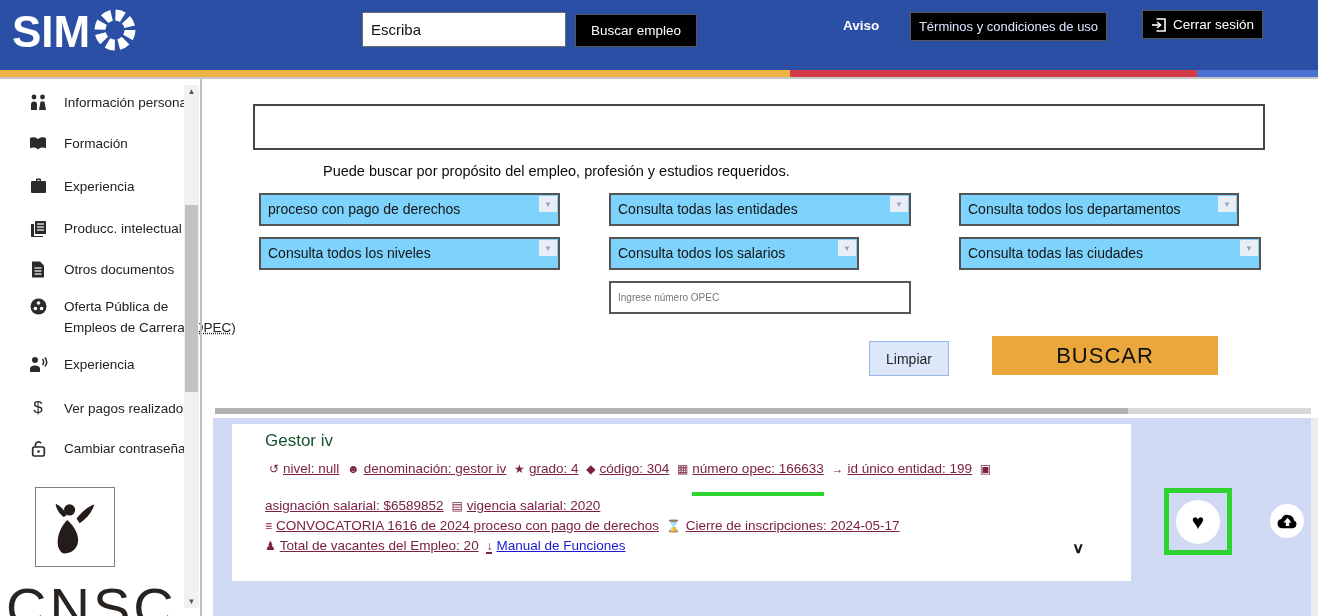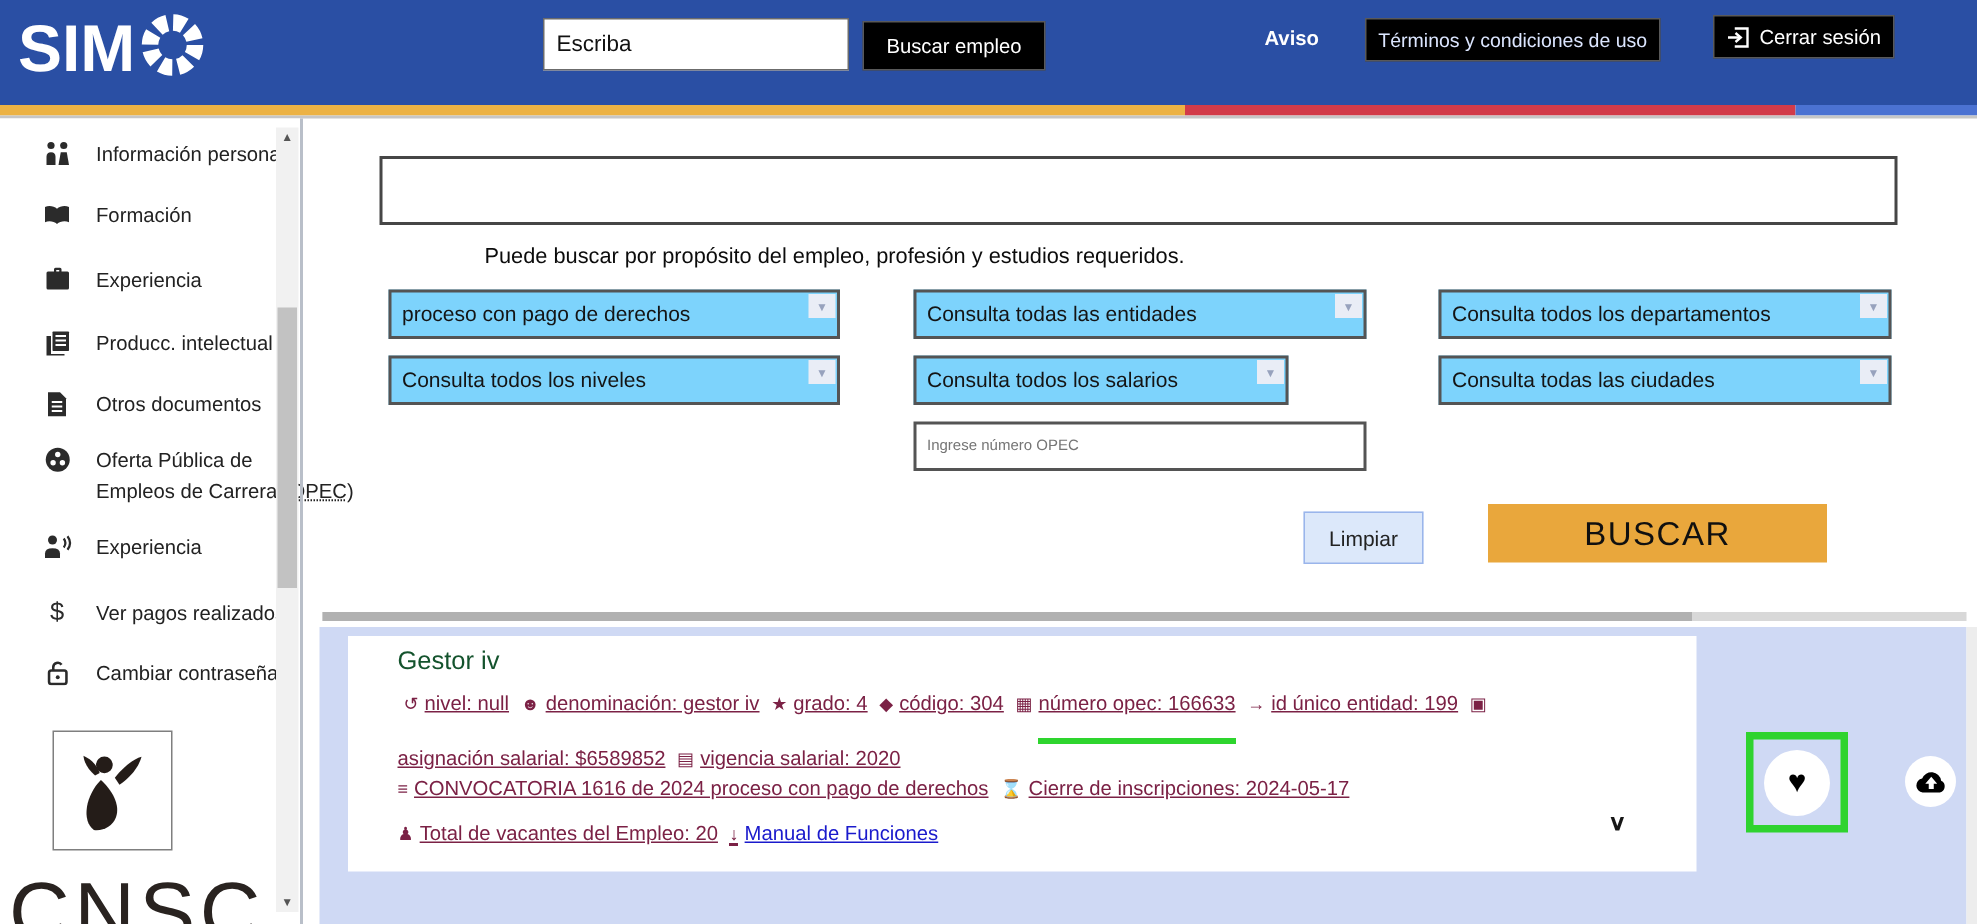--- a/index.html
+++ b/index.html
@@ -51,21 +51,21 @@
   
   .big-input{left:253px;top:104px;width:1012px;height:46px;border:2px solid #464646;
              font-size:15px;padding:0 8px;font-family:inherit}
   .hint{left:323px;top:163px;font-size:14.5px;color:#0c0c0c}
   .sel{height:33px;border:2px solid #545454;background:#7dd3fc;font-size:14px;color:#141414;
        line-height:29px;padding-left:7px;cursor:pointer;white-space:nowrap;overflow:hidden}
   .sel .arr{position:absolute;top:1px;right:1px;width:18px;height:16px;background:#e9edf6;
             color:#97a2bd;font-size:8px;display:flex;align-items:center;justify-content:center}
   .s1{left:259px;top:193px;width:301px}
   .s2{left:609px;top:193px;width:302px}
-  .s3{left:959px;top:193px;width:302px}
+  .s3{left:959px;top:193px;width:280px}
   .s4{left:259px;top:237px;width:301px}
   .s5{left:609px;top:237px;width:250px}
   .s6{left:959px;top:237px;width:302px}
   .opec-input{left:609px;top:281px;width:302px;height:33px;border:2px solid #545454;
               font-size:10px;padding:0 7px;font-family:inherit}
   .btn-limpiar{left:869px;top:341px;width:80px;height:35px;background:#dce8fa;
                border:1px solid #9ab5eb;font-size:14px;color:#222;font-family:inherit;cursor:pointer}
   .btn-buscar{left:992px;top:336px;width:226px;height:39px;background:#e9a73c;border:none;
               font-size:22px;color:#101010;letter-spacing:1px;font-family:inherit;cursor:pointer}
   .hscroll-track{left:215px;top:408px;width:1096px;height:6px;background:#d8d8d8}
@@ -75,21 +75,21 @@
   .results-bg{left:213px;top:418px;width:1098px;height:198px;background:#cfd9f4}
   .right-gutter{left:1311px;top:418px;width:7px;height:198px;background:#ededed}
   .card{left:232px;top:424px;width:899px;height:157px;background:#fff}
   .card-title{left:265px;top:431px;font-size:17px;color:#14532d;cursor:pointer}
   .card-lines{left:265px;top:459px;width:840px;font-size:13.5px;color:#7b2145;line-height:20px}
   .fld{color:#7b2145;text-decoration:underline;cursor:pointer}
   .mic{color:#7b2145;font-size:12px;margin:0 4px;display:inline-block;text-decoration:none}
   .green-u{display:inline-block;border-bottom:4px solid #2ed52e;padding-bottom:13px}
   .manual{color:#1a1acc;text-decoration:underline;cursor:pointer}
   .dl-icon{border-bottom:2px solid #7b2145;line-height:10px;padding-bottom:1px}
-  .line4{margin-top:10px}
+  .line4{margin-top:0}
   .chevron{left:1072px;top:538px;font-size:17px;font-weight:bold;color:#161616;cursor:pointer;
            transform:scaleY(.85)}
   .green-box{left:1164px;top:488px;width:68px;height:67px;border:5px solid #2fd32f;
              display:flex;align-items:center;justify-content:center}
   .heart-btn{width:44px;height:44px;border-radius:50%;background:#fff;display:flex;
              align-items:center;justify-content:center;font-size:21px;color:#000;cursor:pointer}
   .cloud-btn{left:1270px;top:504px;width:34px;height:34px;border-radius:50%;background:#fff;
              display:flex;align-items:center;justify-content:center;cursor:pointer}
 </style>
 </head>

